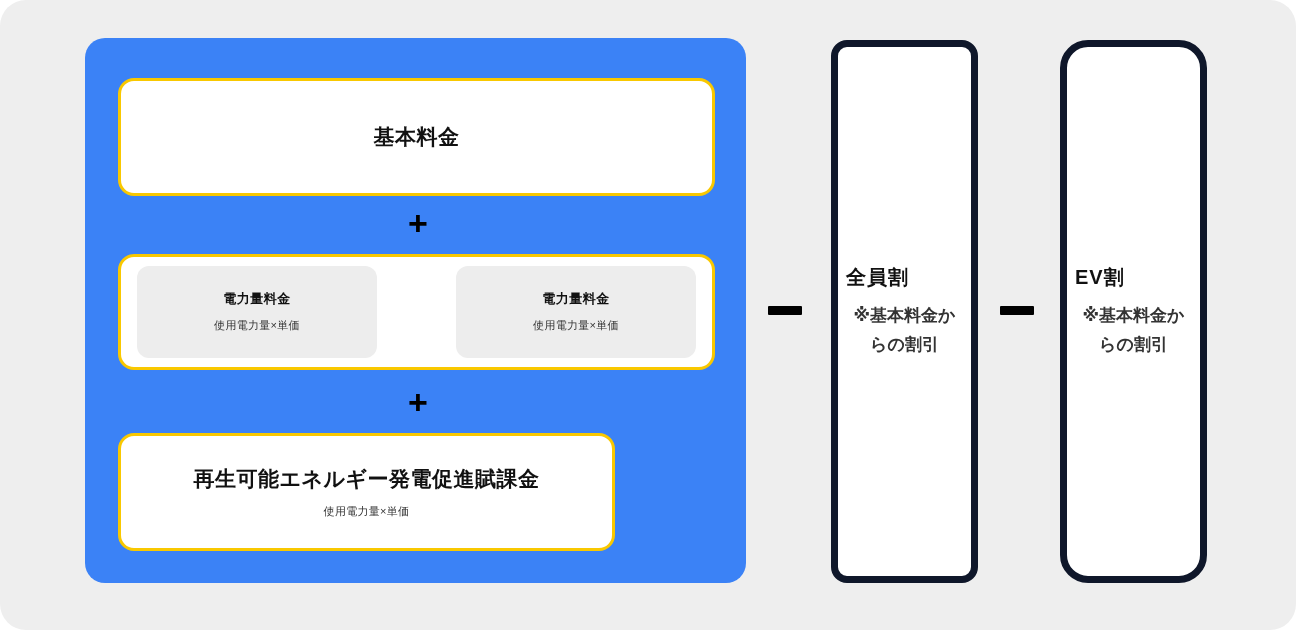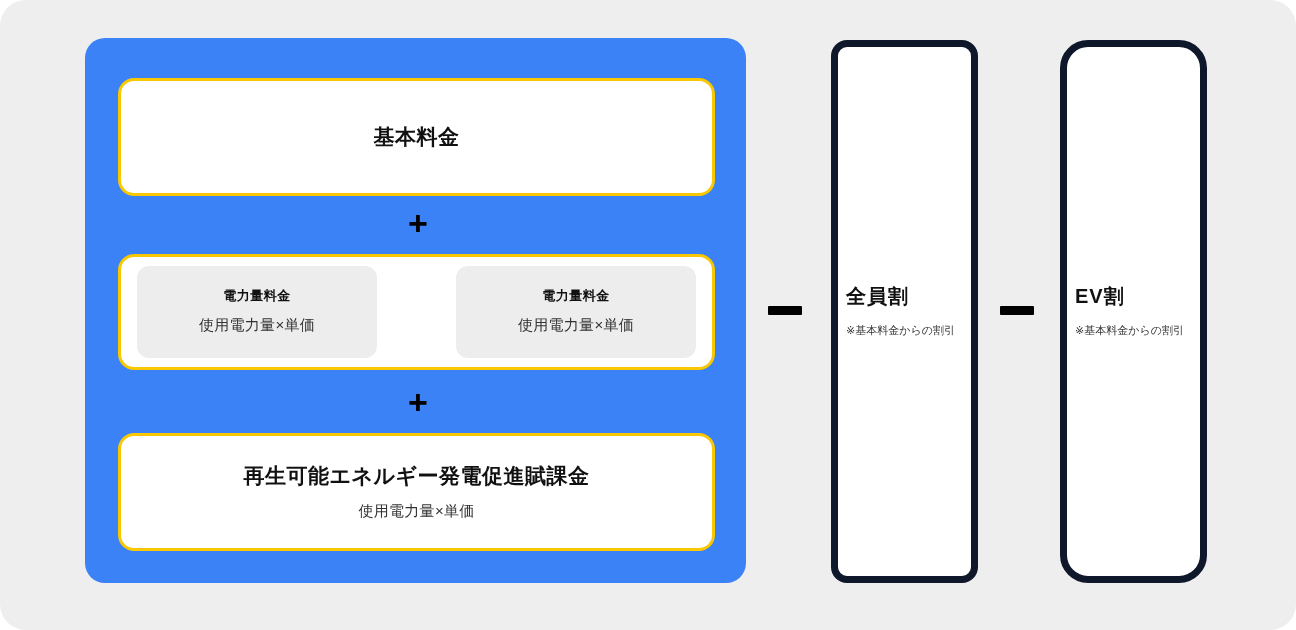--- a/index.html
+++ b/index.html
@@ -62,21 +62,21 @@
     width: 597px;
     height: 116px;
     flex-direction: row;
     justify-content: space-between;
     padding: 0 16px;
   }
 
   .box-renewable {
     left: 33px;
     top: 395px;
-    width: 597px;
+    width: 497px;
     height: 118px;
   }
 
   
   .gray-box {
     background: #ededed;
     border-radius: 12px;
     width: 240px;
     height: 92px;
     display: flex;
@@ -95,21 +95,21 @@
     line-height: 1.4;
   }
   .title-md {
     font-size: 13px;
     font-weight: bold;
     color: #111111;
     letter-spacing: 0.5px;
     line-height: 1.4;
   }
   .sub-txt {
-    font-size: 15px;
+    font-size: 11px;
     font-weight: normal;
     color: #333333;
     letter-spacing: 0.3px;
     line-height: 1.5;
     margin-top: 9px;
   }
   .sub-txt-tight {
     margin-top: 10px;
   }
 
@@ -185,22 +185,22 @@
   .panel-ev  { left: 1060px; border-radius: 28px; }
 
   .panel-title {
     font-size: 20px;
     font-weight: bold;
     color: #111111;
     letter-spacing: 1px;
     line-height: 1.3;
   }
   .panel-note {
-    font-size: 11px;
-    font-weight: normal;
+    font-size: 17px;
+    font-weight: bold;
     color: #333333;
     line-height: 1.65;
     margin-top: 12px;
     text-align: center;
     max-width: 122px;
   }
 </style>
 </head>
 <body>
 

